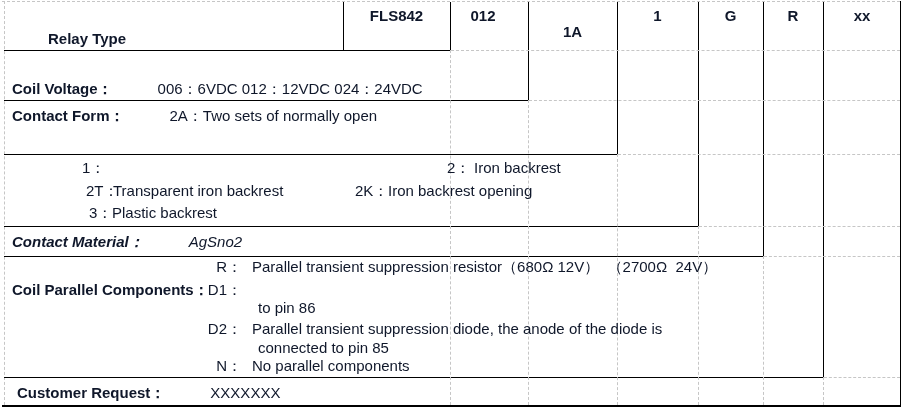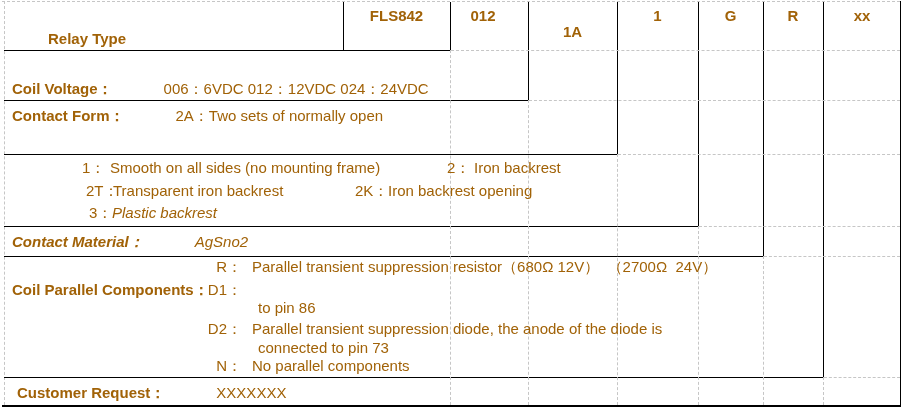--- a/index.html
+++ b/index.html
@@ -2,31 +2,31 @@
 <html><head>
 <meta charset="utf-8">
 <style>
   html,body { margin:0; padding:0; background:#fff; }
   .diagram {
     position:relative;
     width:903px; height:412px;
     background:#ffffff;
     font-family:"Liberation Sans", sans-serif;
     font-size:15px;
-    color:#a16207;
+    color:#0f172a;
     overflow:hidden;
   }
   .ln  { position:absolute; background:#000; }
   .vln { width:1px; }
   .hln { height:1px; }
   .dashv { position:absolute; width:0; border-left:1px dashed #c6c6c6; }
   .dashh { position:absolute; height:0; border-top:1px dashed #c6c6c6; }
   .txt { position:absolute; white-space:pre; line-height:17px; }
   .b   { font-weight:bold; }
-  .gap { margin-left:15px;padding-left:36px; }
+  .gap { margin-left:9px;padding-left:36px; }
   .code-cell {
     position:absolute; top:7px;
     text-align:center; font-weight:bold;
     white-space:pre; line-height:18px;
   }
   .pkey { position:absolute; width:44px; text-align:right; white-space:pre; line-height:17px; }
 </style>
 </head>
 <body>
 
@@ -73,38 +73,37 @@
   <div class="dashh" style="left:764px; top:256px; width:136px;"></div>
   <div class="dashh" style="left:824px; top:377px; width:76px;"></div>
 
   <div class="txt b" style="left:12px; top:30px;margin-left:36px;">Relay Type</div>
 
   <div class="txt" style="left:12px; top:80px;"><span class="b">Coil Voltage：</span><span class="gap">006：6VDC 012：12VDC 024：24VDC</span></div>
 
   <div class="txt" style="left:12px; top:107px;"><span class="b">Contact Form：</span><span class="gap">2A：Two sets of normally open</span></div>
 
   <div class="txt" style="left:82px;  top:159px;">1：</div>
-  <div class="txt" style="left:110px; top:159px;">Smooth on all sides (no mounting frame)</div>
   <div class="txt" style="left:447px; top:159px;">2：</div>
   <div class="txt" style="left:474px; top:159px;">Iron backrest</div>
   <div class="txt" style="left:86px;  top:182px;">2T：</div>
   <div class="txt" style="left:113px; top:182px;">Transparent iron backrest</div>
   <div class="txt" style="left:355px; top:182px;">2K：</div>
   <div class="txt" style="left:388px; top:182px;">Iron backrest opening</div>
   <div class="txt" style="left:89px;  top:204px;">3：</div>
-  <div class="txt" style="left:112px; top:204px;font-style:italic;">Plastic backrest</div>
+  <div class="txt" style="left:112px; top:204px;">Plastic backrest</div>
 
   <div class="txt" style="left:12px; top:233px;font-style:italic;"><span class="b">Contact Material：</span><span class="gap">AgSno2</span></div>
 
   <div class="txt b" style="left:12px; top:281px;">Coil Parallel Components：</div>
   <div class="pkey" style="left:198px; top:258px;">R：</div>
   <div class="txt" style="left:252px; top:258px;">Parallel transient suppression resistor（680Ω 12V）  （2700Ω  24V）</div>
   <div class="pkey" style="left:198px; top:281px;">D1：</div>
   <div class="txt" style="left:258px; top:299px;">to pin 86</div>
   <div class="pkey" style="left:198px; top:320px;">D2：</div>
   <div class="txt" style="left:252px; top:320px;">Parallel transient suppression diode, the anode of the diode is</div>
-  <div class="txt" style="left:258px; top:339px;">connected to pin 73</div>
+  <div class="txt" style="left:258px; top:339px;">connected to pin 85</div>
   <div class="pkey" style="left:198px; top:357px;">N：</div>
   <div class="txt" style="left:252px; top:357px;">No parallel components</div>
 
   <div class="txt" style="left:17px; top:384px;"><span class="b">Customer Request：</span><span class="gap">XXXXXXX</span></div>
 
 </div>
 
 </body></html>

